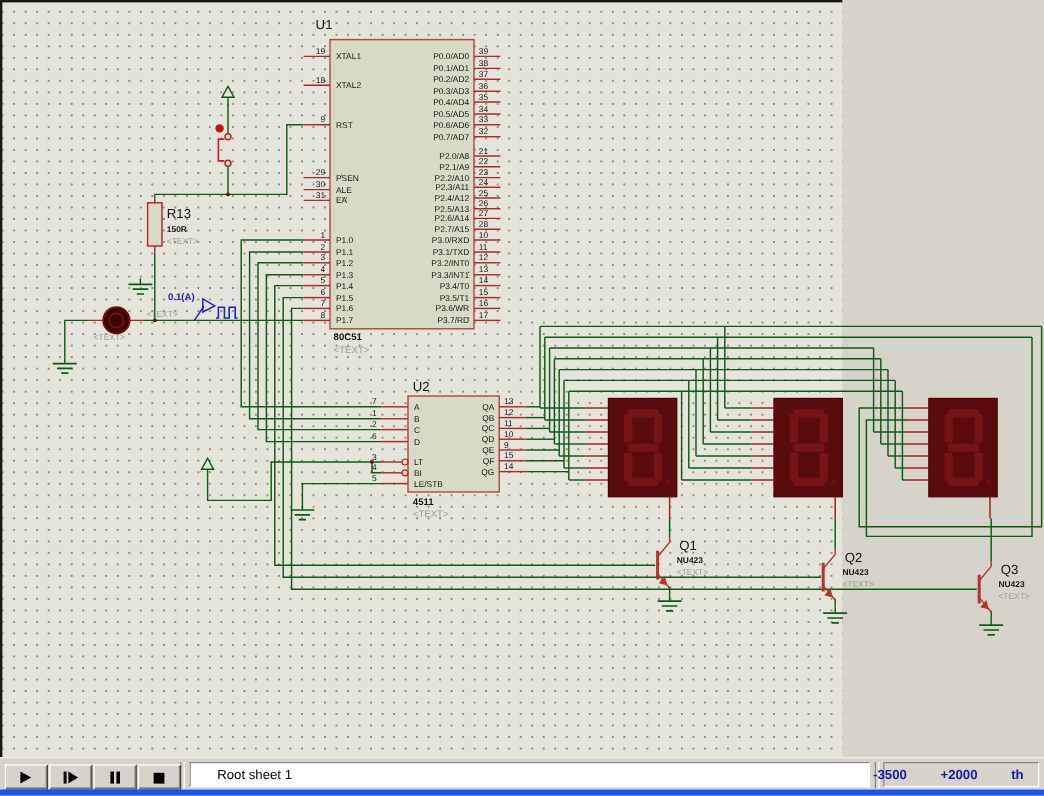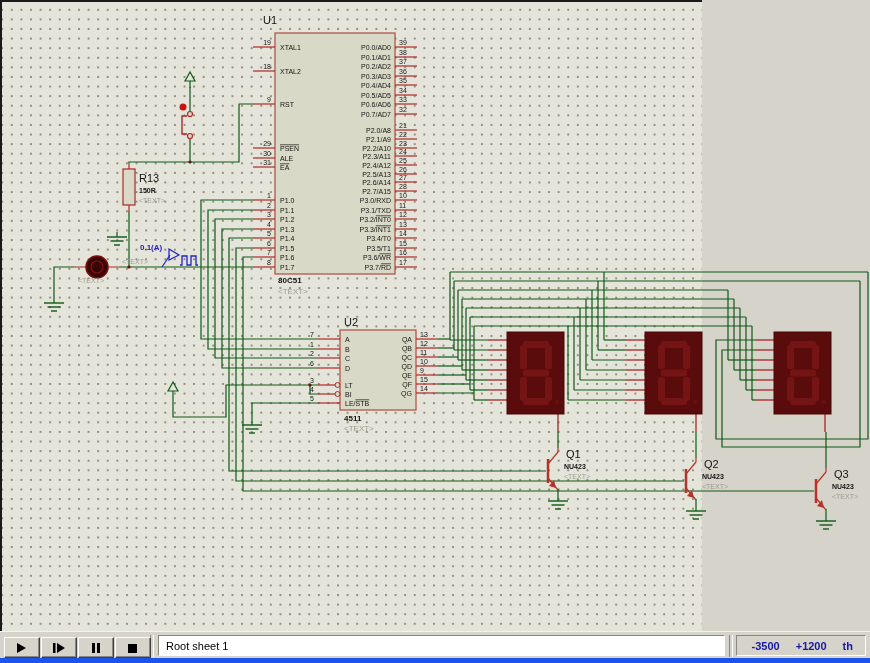--- a/index.html
+++ b/index.html
@@ -14,23 +14,23 @@
     border-top:1px solid #f4f2ee;box-sizing:border-box;}
   .simbtn{position:absolute;top:5px;width:36px;height:21px;background:#d6d3ca;
     border-top:1px solid #ffffff;border-left:1px solid #ffffff;
     border-right:1px solid #404040;border-bottom:1px solid #404040;
     box-shadow:inset -1px -1px 0 #8a8880;display:flex;align-items:center;justify-content:center;padding:0;}
   .sep{position:absolute;top:3px;width:2px;height:22px;border-left:1px solid #8a8880;border-right:1px solid #ffffff;}
   .sunken{position:absolute;top:3px;height:21px;box-sizing:border-box;
     border-top:1px solid #8a8880;border-left:1px solid #8a8880;
     border-bottom:1px solid #ffffff;border-right:1px solid #ffffff;
     font-size:11px;display:flex;align-items:center;}
-  #sheetfield{left:158px;width:567px;background:#ffffff;color:#000;padding-left:7px;}
+  #sheetfield{left:158px;width:567px;background:#ffffff;color:#000;padding-left:22px;}
   #coordpanel{left:736px;width:130px;background:#d6d3ca;color:#1518a8;justify-content:flex-end;padding-right:12px;font-weight:bold;}
-  #coordpanel span{margin-left:16px;text-align:right;}
+  #coordpanel span{margin-left:28px;text-align:right;}
   #bluestrip{position:absolute;left:0;top:658px;width:870px;height:5px;background:#1c53ec;}
 </style>
 </head>
 <body>
 
 <div id="canvas">
     <svg width="868" height="629">
       <polyline points="251,198 199,198 199,337 316,337" fill="none" stroke="#0e5a14" stroke-width="1.2"></polyline>
       <polyline points="251,208 206,208 206,347 316,347" fill="none" stroke="#0e5a14" stroke-width="1.2"></polyline>
       <polyline points="251,217 213,217 213,356 316,356" fill="none" stroke="#0e5a14" stroke-width="1.2"></polyline>
@@ -443,21 +443,21 @@
 
 <div id="toolbar">
   <div id="btnrow"></div>
   <div class="sep" style="left:150px"></div>
   <div id="sheetfield" class="sunken">
     <span>Root sheet 1</span>
   </div>
   <div class="sep" style="left:729px"></div>
   <div id="coordpanel" class="sunken">
     <span>-3500</span>
-    <span>+1200</span>
+    <span>+2000</span>
     <span>th</span>
   </div>
 <button class="simbtn" style="left: 4px;">
       <svg width="14" height="12" viewBox="0 0 14 12">
         <polygon points="2,1 11,6 2,11" fill="#000"></polygon>
       </svg>
     </button>
     <button class="simbtn" style="left: 41px;">
       <svg width="14" height="12" viewBox="0 0 14 12">
         <rect x="1" y="1" width="2.5" height="10" fill="#000"></rect>

